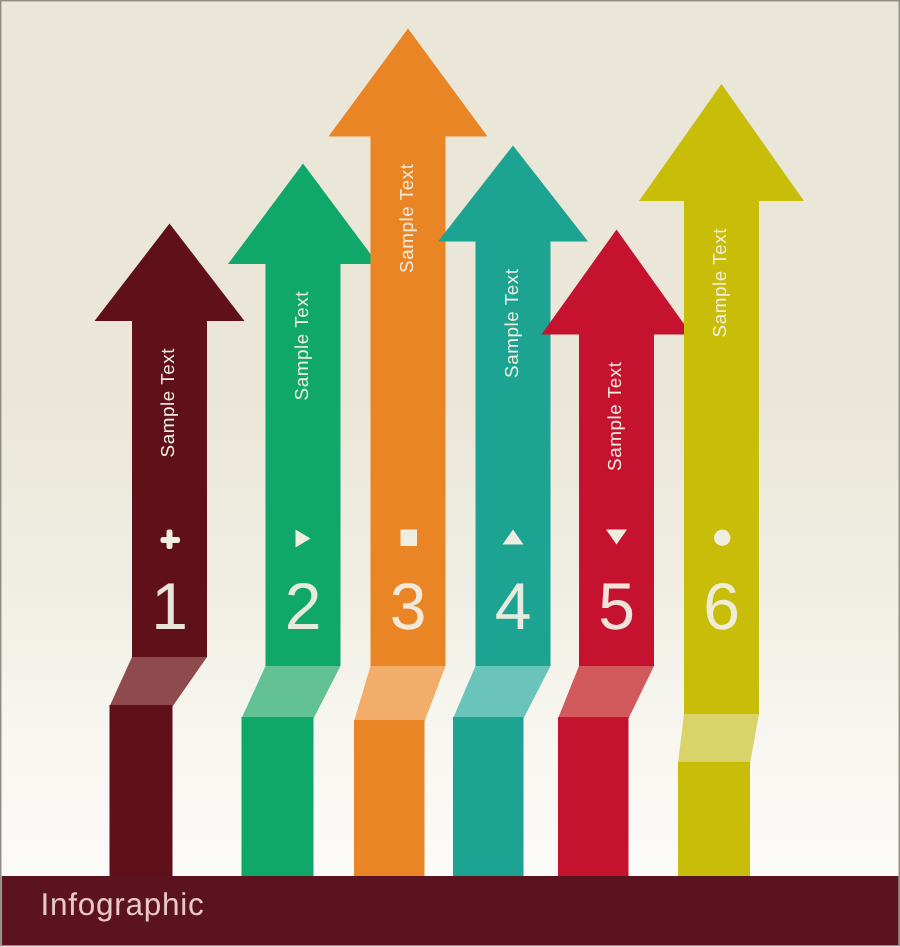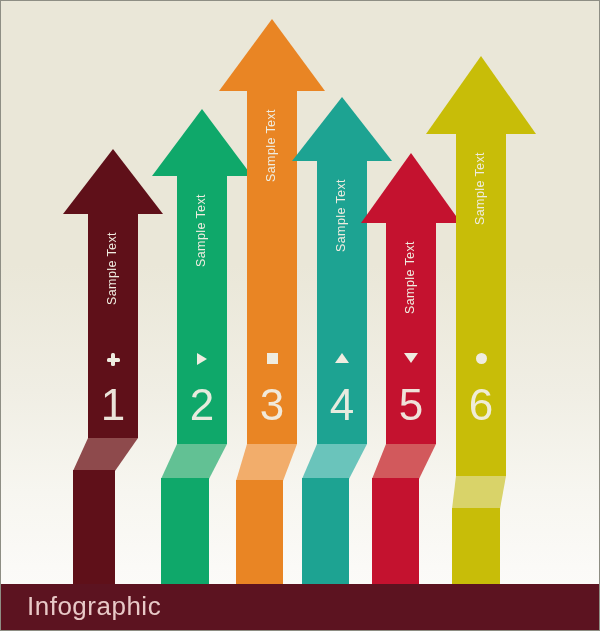--- a/index.html
+++ b/index.html
@@ -140,21 +140,21 @@
     bottom: 0;
     width: 600px;
     height: 46px;
     background: #5c1320;
     z-index: 40;
   }
   #banner-title {
     position: absolute;
     left: 26px;
     top: 9px;
-    font-size: 26px;
+    font-size: 21px;
     font-weight: 300;
     color: #e8c9c7;
     letter-spacing: 0.5px;
     line-height: 1;
   }
 </style>
 </head>
 <body>
 
 <div id="stage" style="border-color: rgb(142, 142, 132);">

